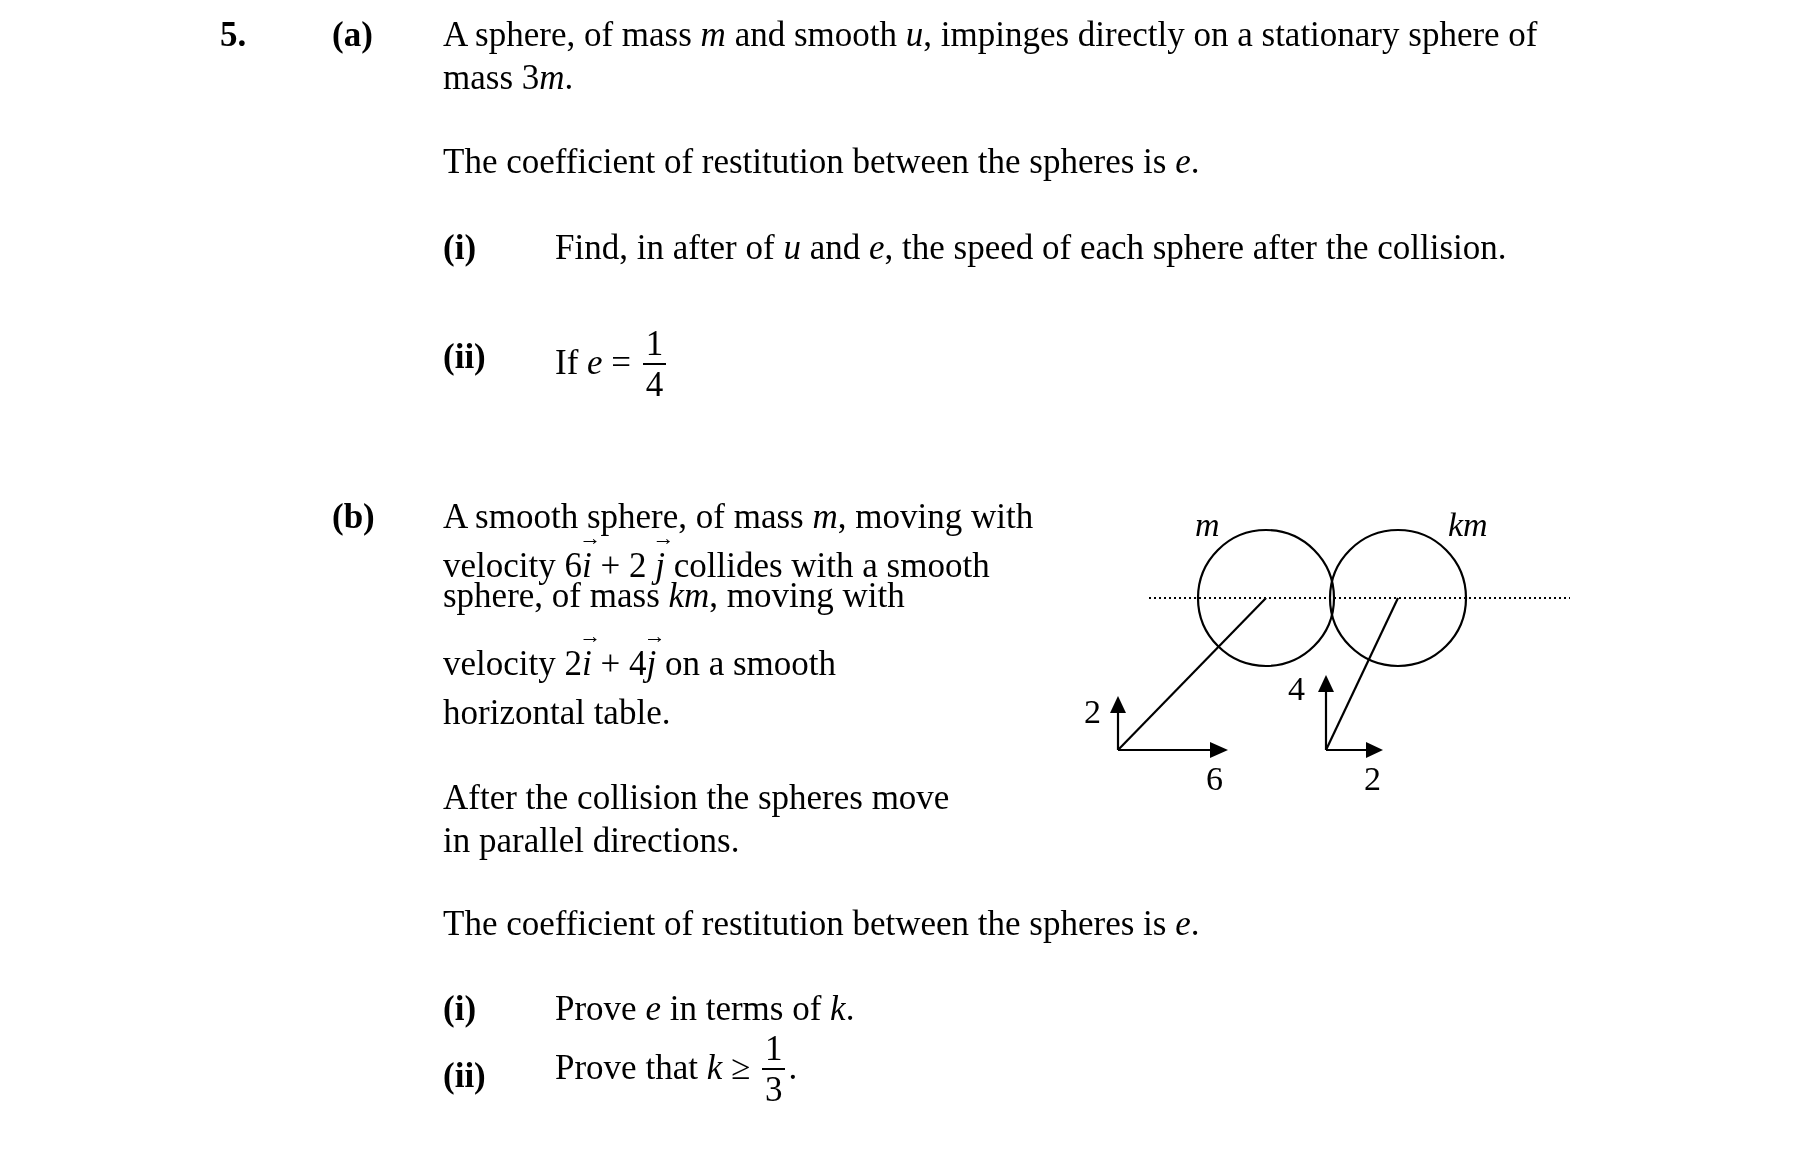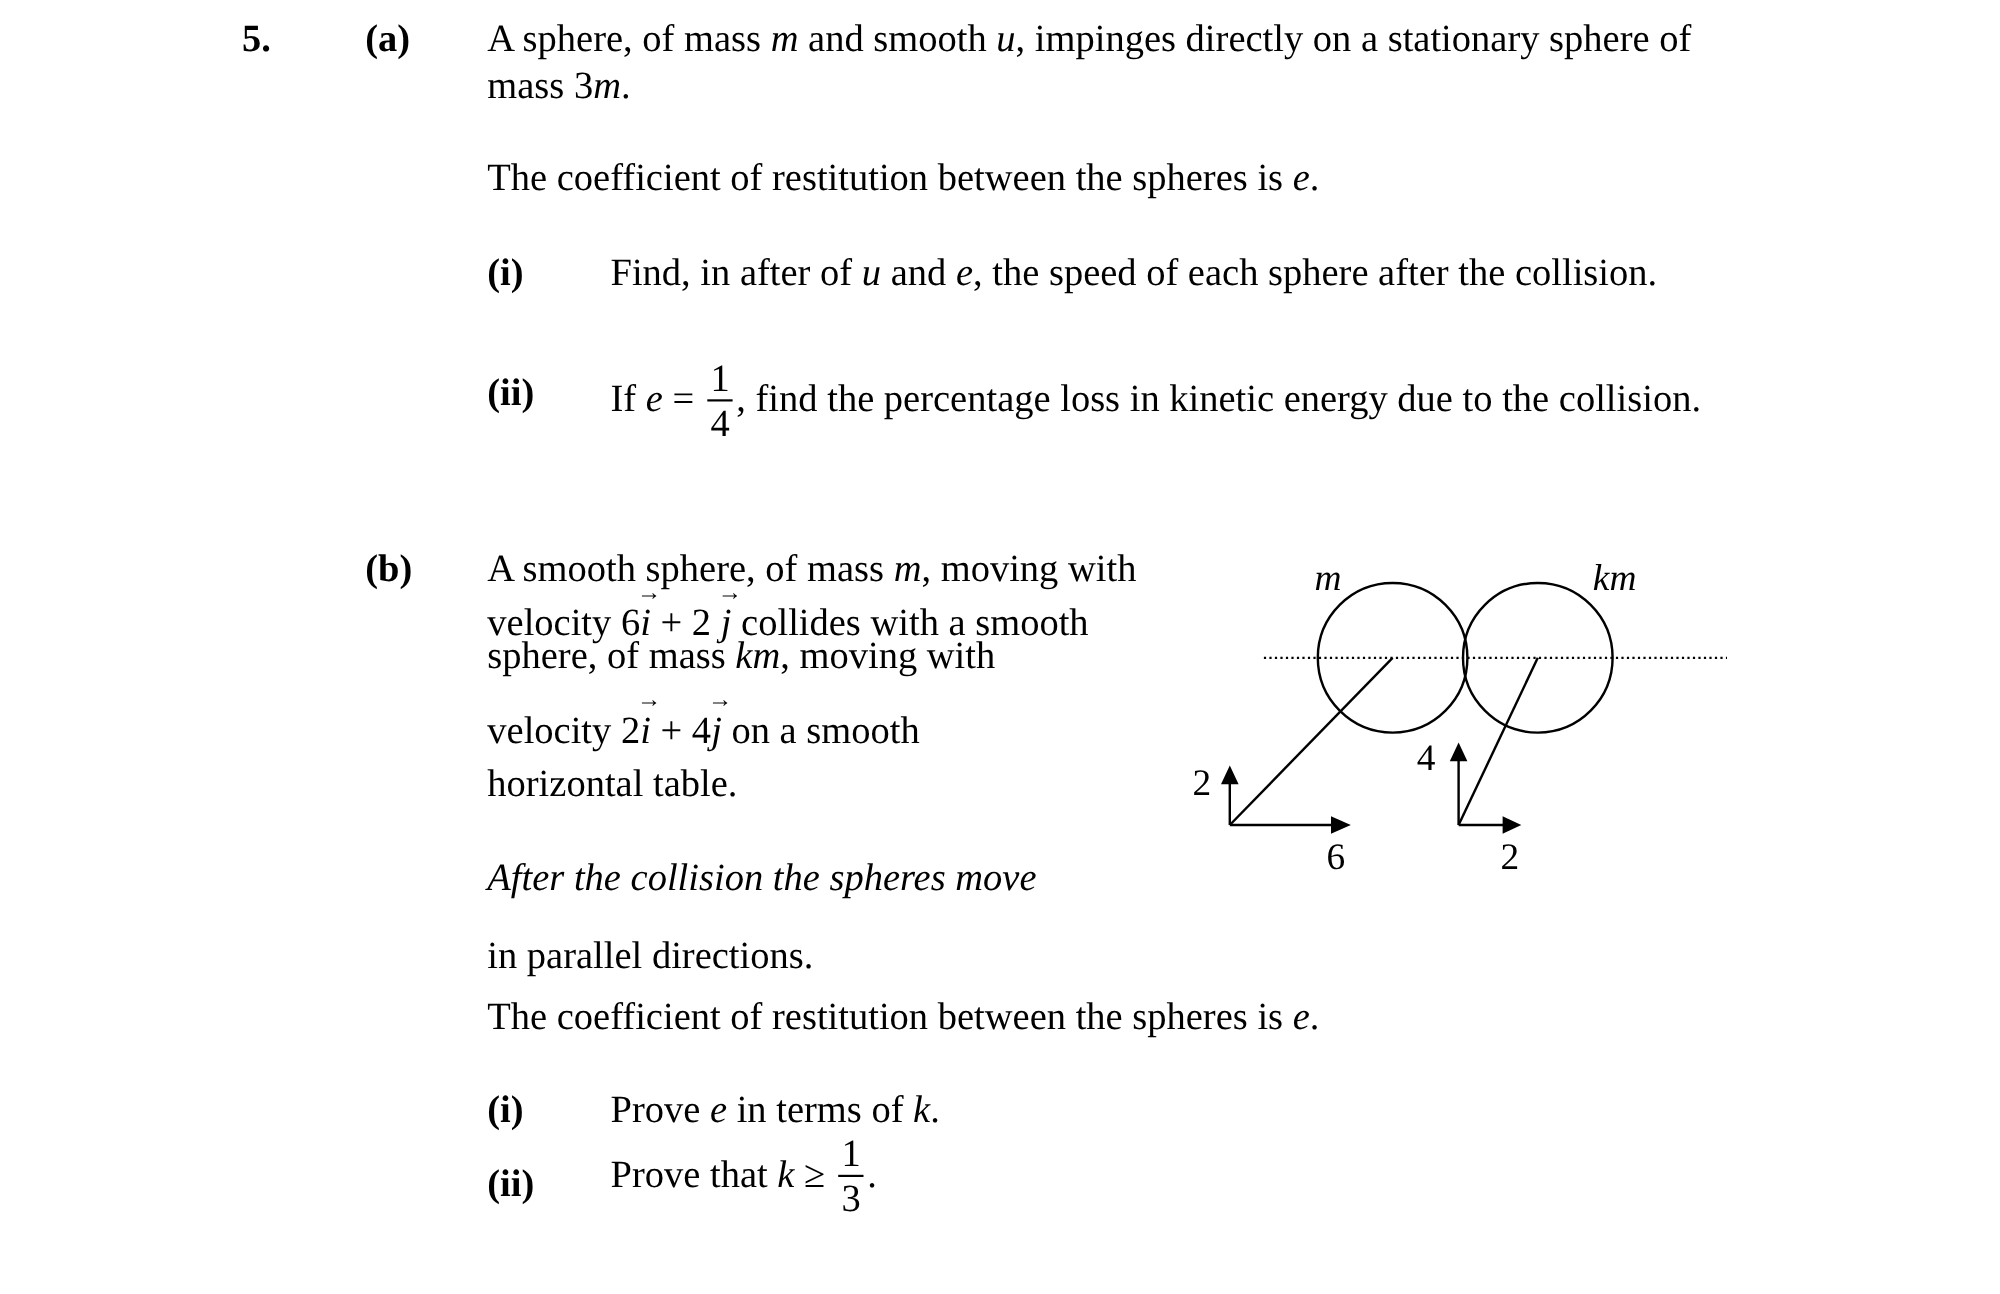--- a/index.html
+++ b/index.html
@@ -32,41 +32,41 @@
   <span>The coefficient of restitution between the spheres is </span><i>e</i><span>.</span>
 </div>
 
 <div class="abs b" style="left:443px; top:227px;">(i)</div>
 <div class="abs" style="left:555px; top:227px;">
   <span>Find, in after of </span><i>u</i><span> and </span><i>e</i><span>, the speed of each sphere after the collision.</span>
 </div>
 
 <div class="abs b" style="left:443px; top:336px;">(ii)</div>
 <div class="abs" style="left:555px; top:328px;">
-  <span>If </span><i>e</i><span> = </span><span class="frac"><span class="num">1</span><span class="den">4</span></span><span>, find the percentage loss in kinetic energy due to the collision.</span>
+  <span>If </span><i>e</i><span> = </span><span class="frac"><span class="num">1</span><span class="den">4</span></span>
 </div>
 
 <div class="abs b" style="left:332px; top:496px;">(b)</div>
 
 <div class="abs" style="left:443px; top:496px;">
   <span>A smooth sphere, of mass </span><i>m</i><span>, moving with</span>
 </div>
 <div class="abs" style="left:443px; top:545px;">
   <span>velocity </span><span>6</span><span class="vec">i</span><span> + 2 </span><span class="vec">j</span><span> collides with a smooth</span>
 </div>
 <div class="abs" style="left:443px; top:575px;">
   <span>sphere, of mass </span><i>km</i><span>, moving with</span>
 </div>
 <div class="abs" style="left:443px; top:643px;">
   <span>velocity </span><span>2</span><span class="vec">i</span><span> + 4</span><span class="vec">j</span><span> on a smooth</span>
 </div>
 <div class="abs" style="left:443px; top:692px;">horizontal table.</div>
 
-<div class="abs" style="left:443px; top:777px;font-style:italic;">After the collision the spheres move</div>
-<div class="abs" style="left:443px; top:820px;margin-top:28px;">in parallel directions.</div>
+<div class="abs" style="left:443px; top:777px;">After the collision the spheres move</div>
+<div class="abs" style="left:443px; top:820px;">in parallel directions.</div>
 
 <div class="abs" style="left:443px; top:903px;">
   <span>The coefficient of restitution between the spheres is </span><i>e</i><span>.</span>
 </div>
 
 <div class="abs b" style="left:443px; top:988px;">(i)</div>
 <div class="abs" style="left:555px; top:988px;">
   <span>Prove </span><i>e</i><span> in terms of </span><i>k</i><span>.</span>
 </div>
 

